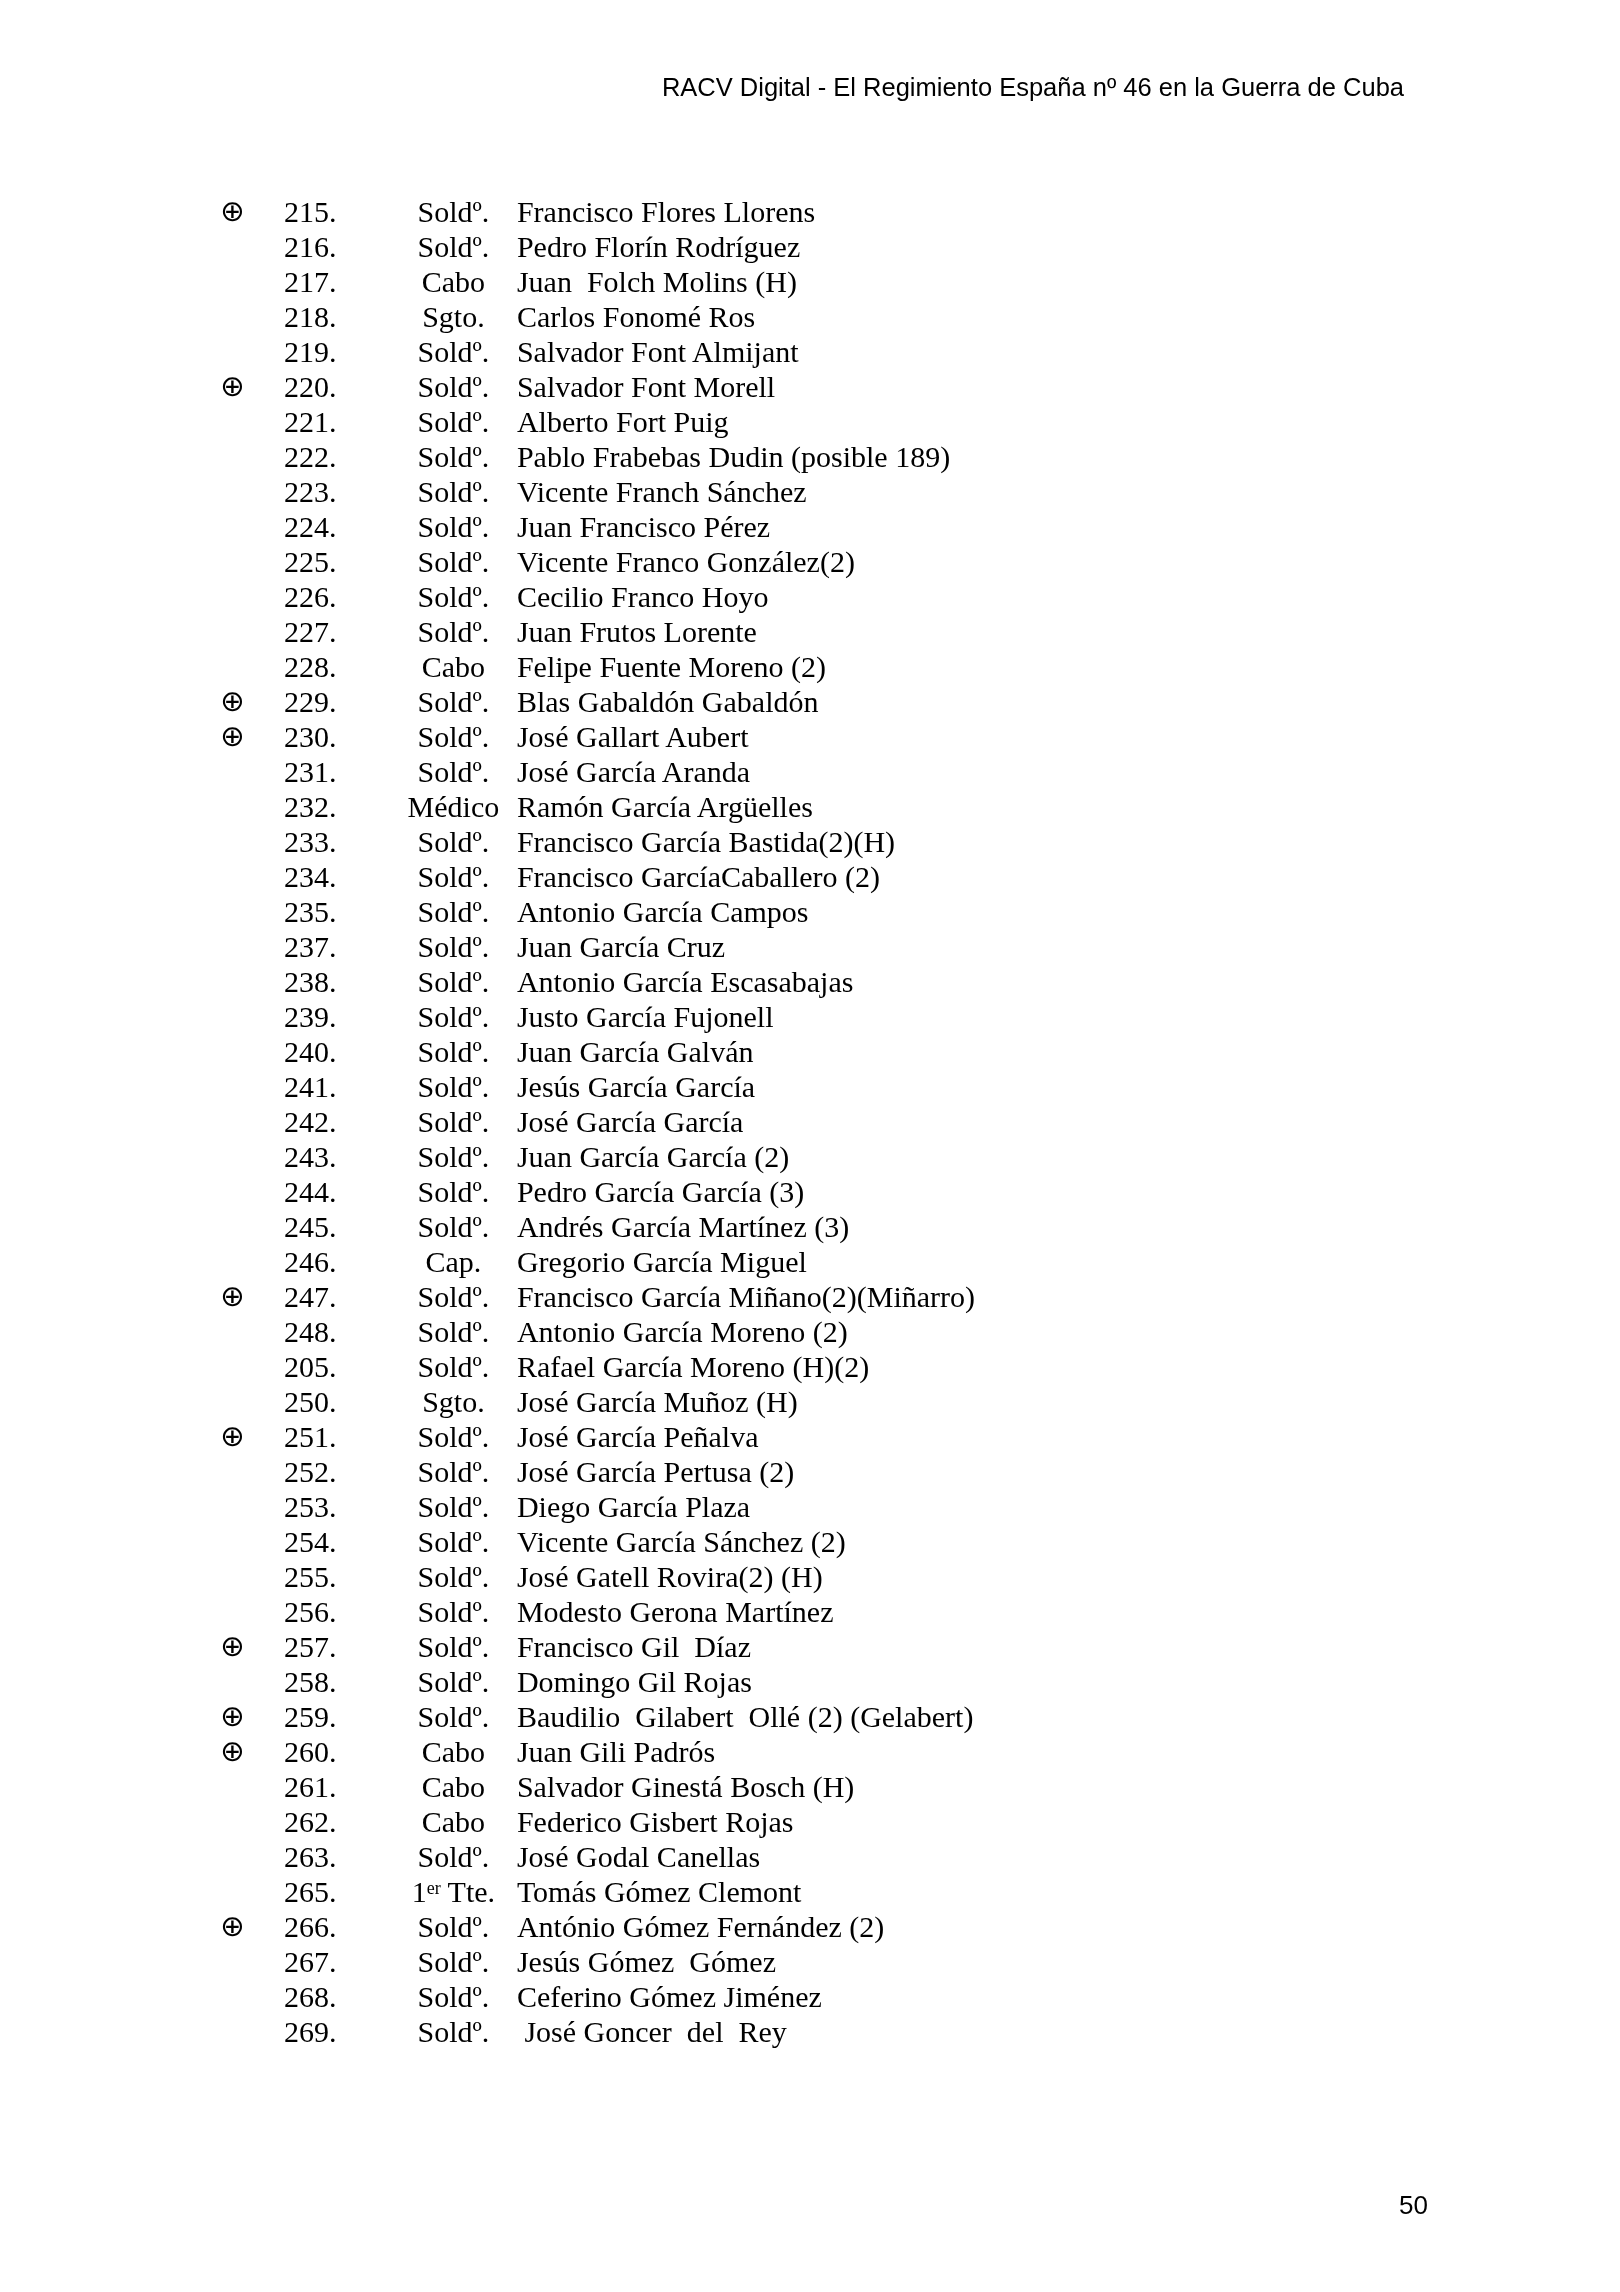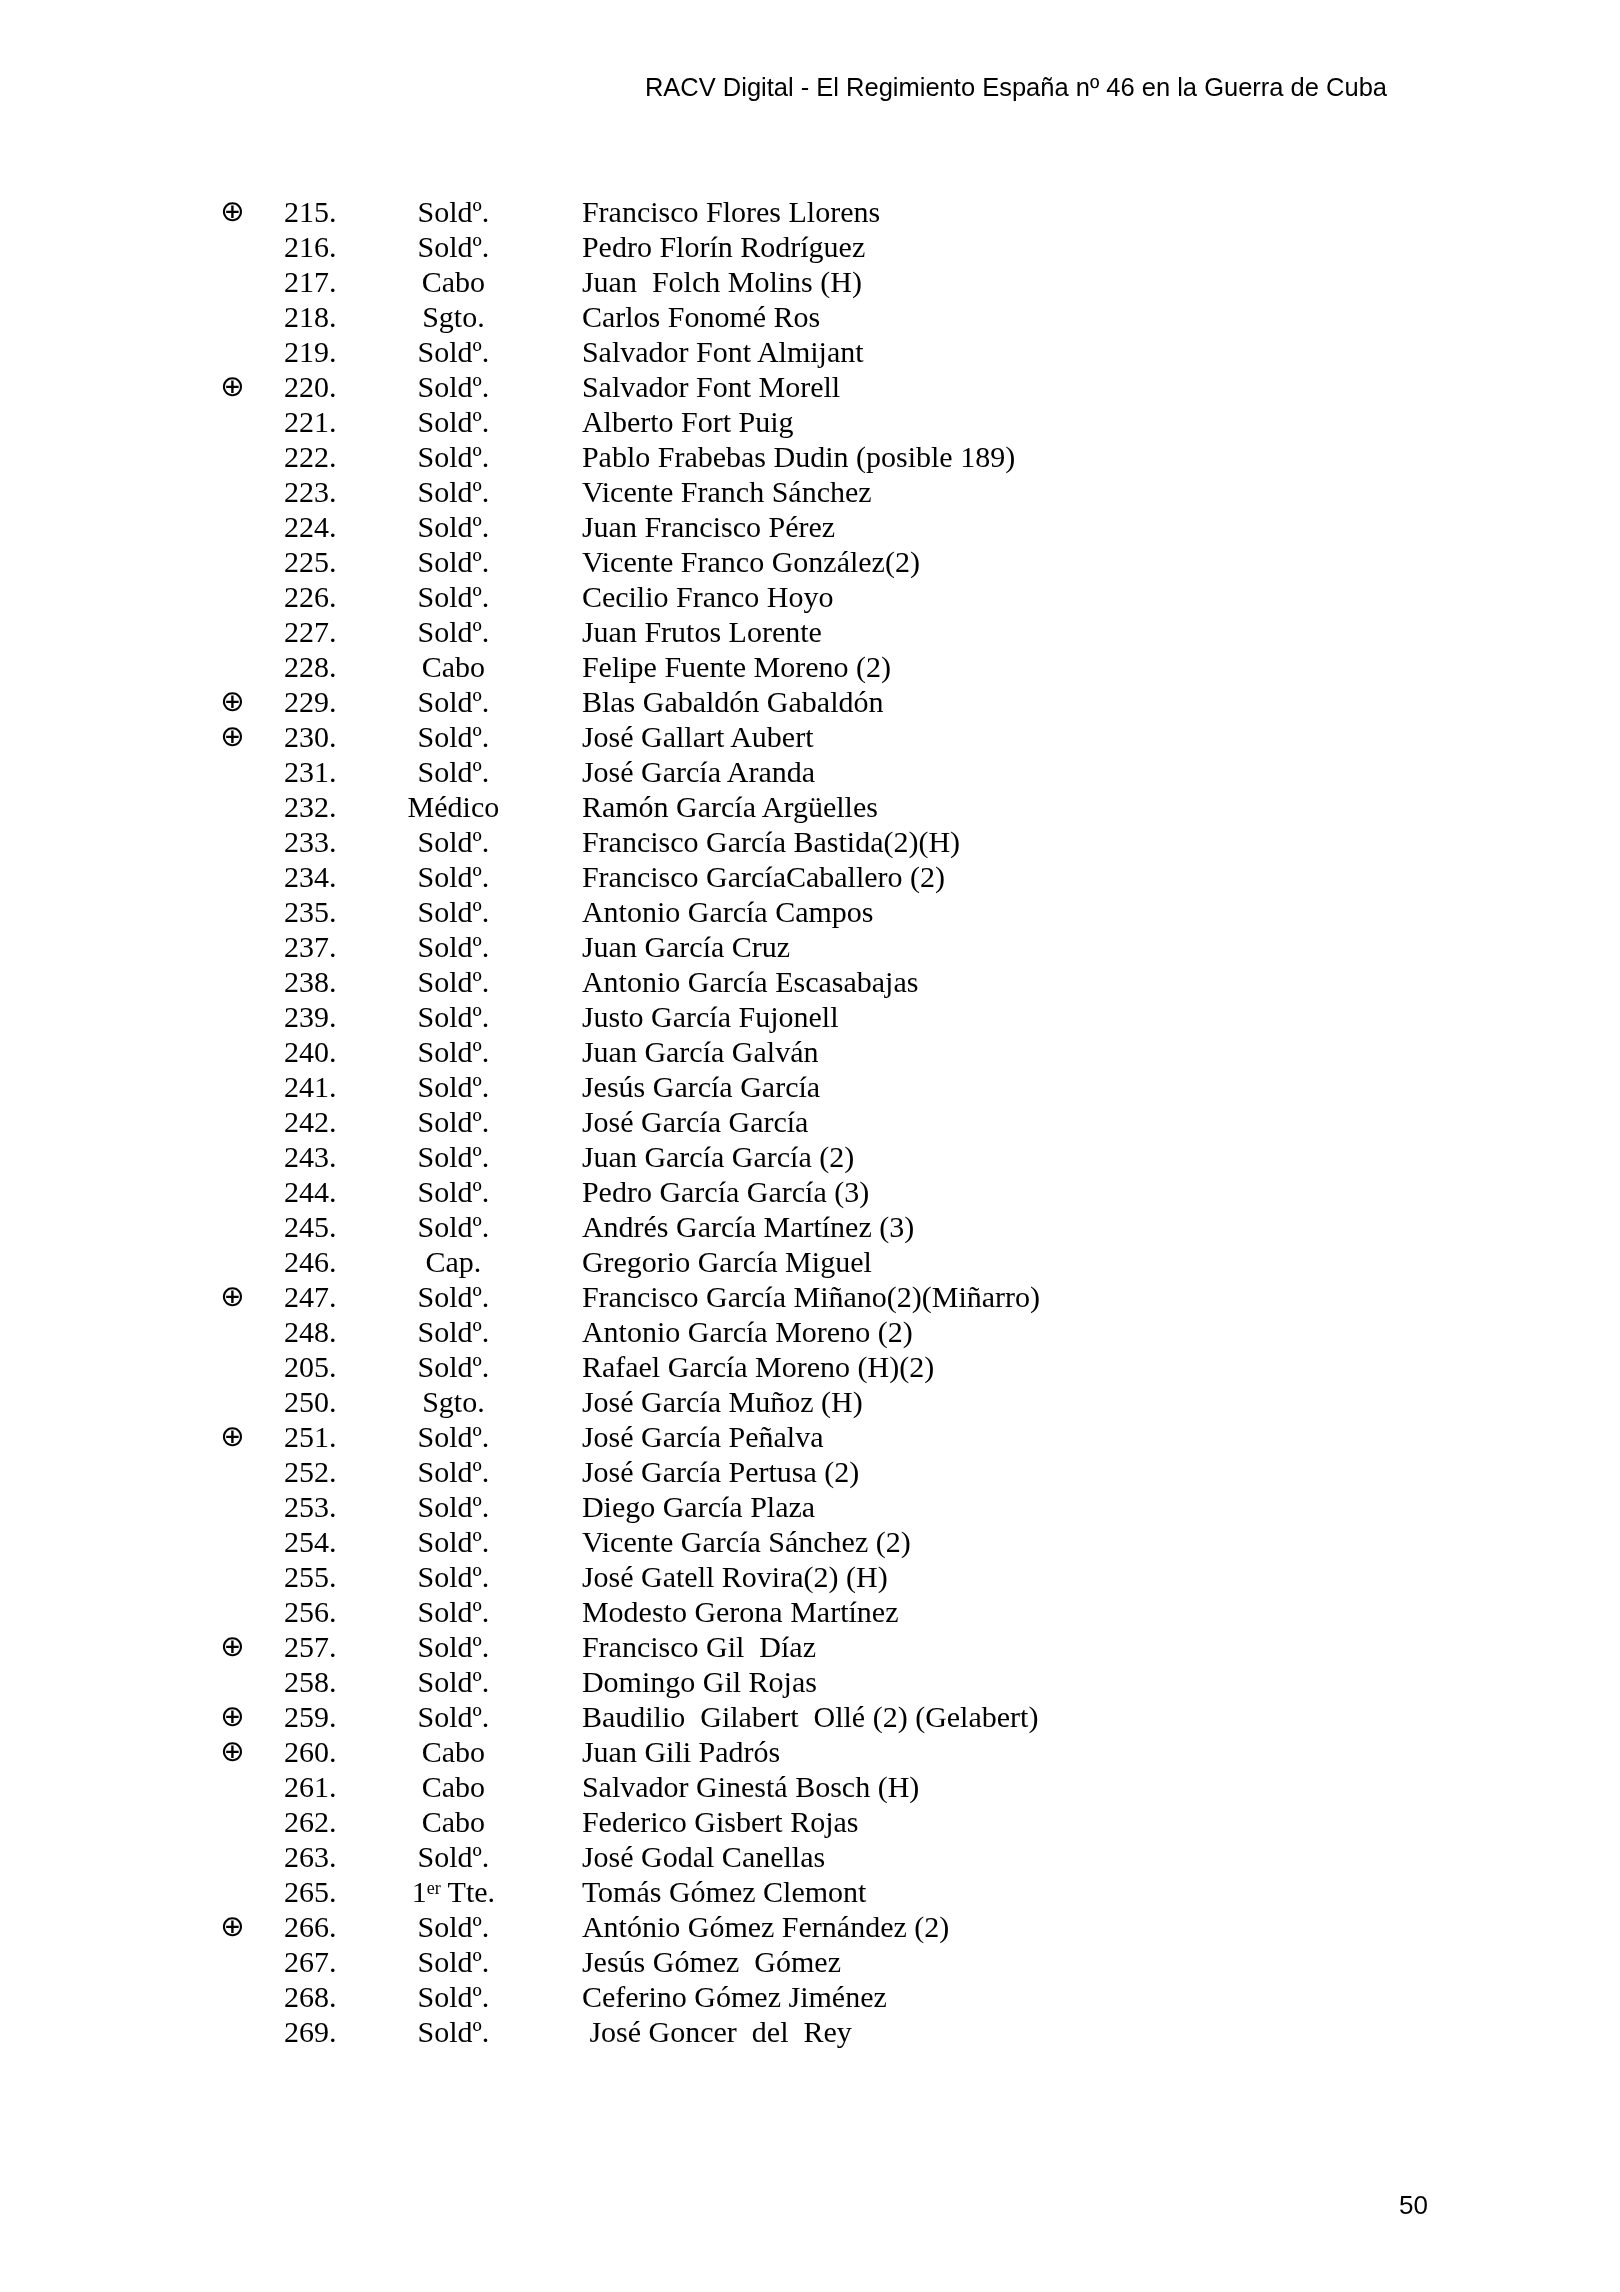--- a/index.html
+++ b/index.html
@@ -7,21 +7,21 @@
     position:relative;
     width:1620px;height:2293px;
     background:#ffffff;
     color:#000;
     font-family:"Liberation Serif", serif;
     overflow:hidden;
   }
   .header{
     position:absolute;
     top:73px;
-    right:233px;
+    right:216px;
     font-family:"Liberation Sans", sans-serif;
     font-size:25.5px;
     color:#000;
     white-space:pre;
   }
   .roster{
     position:absolute;
     top:194px;
     left:0;
   }
@@ -42,21 +42,20 @@
   .num{
     margin-left:27px;
     width:102px;
   }
   .rank{
     margin-left:3.9px;
     width:127px;
     text-align:center;
   }
   .name{
-    margin-left:65px;
     white-space:pre;
   }
   sup.ord{
     font-size:0.6em;
     vertical-align:0.42em;
     line-height:0;
   }
   .pagenum{
     position:absolute;
     left:1399px;

